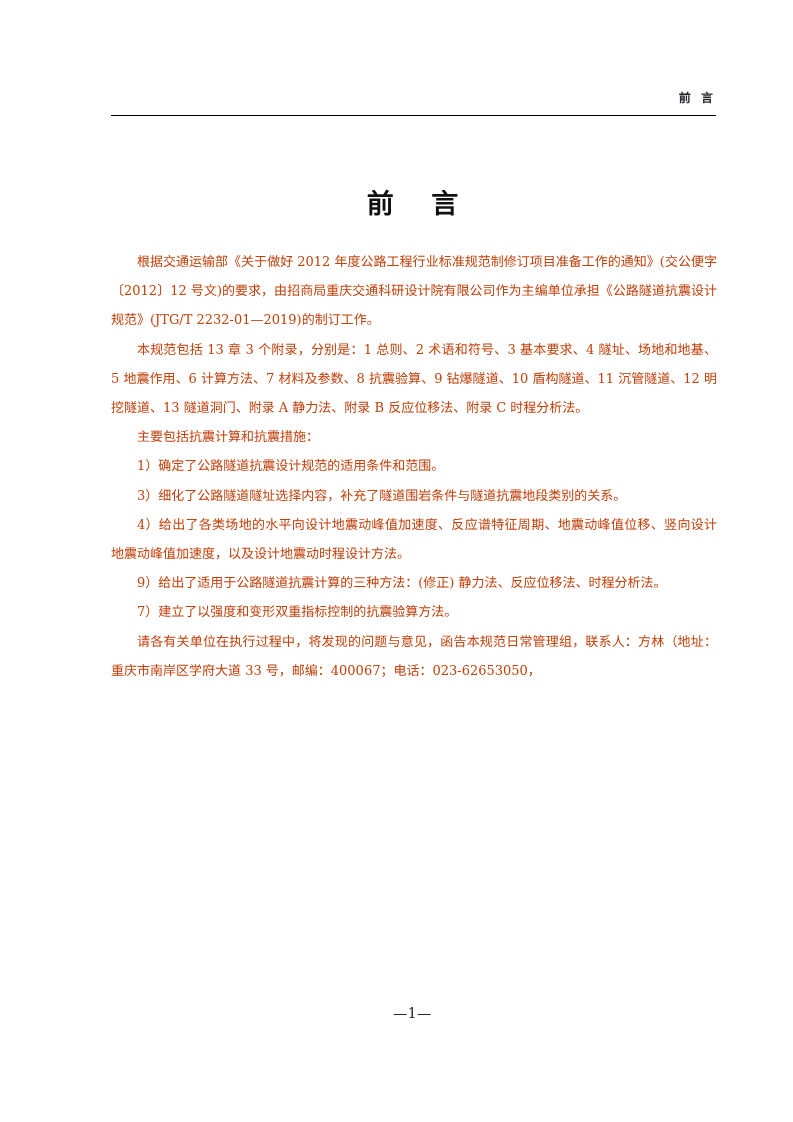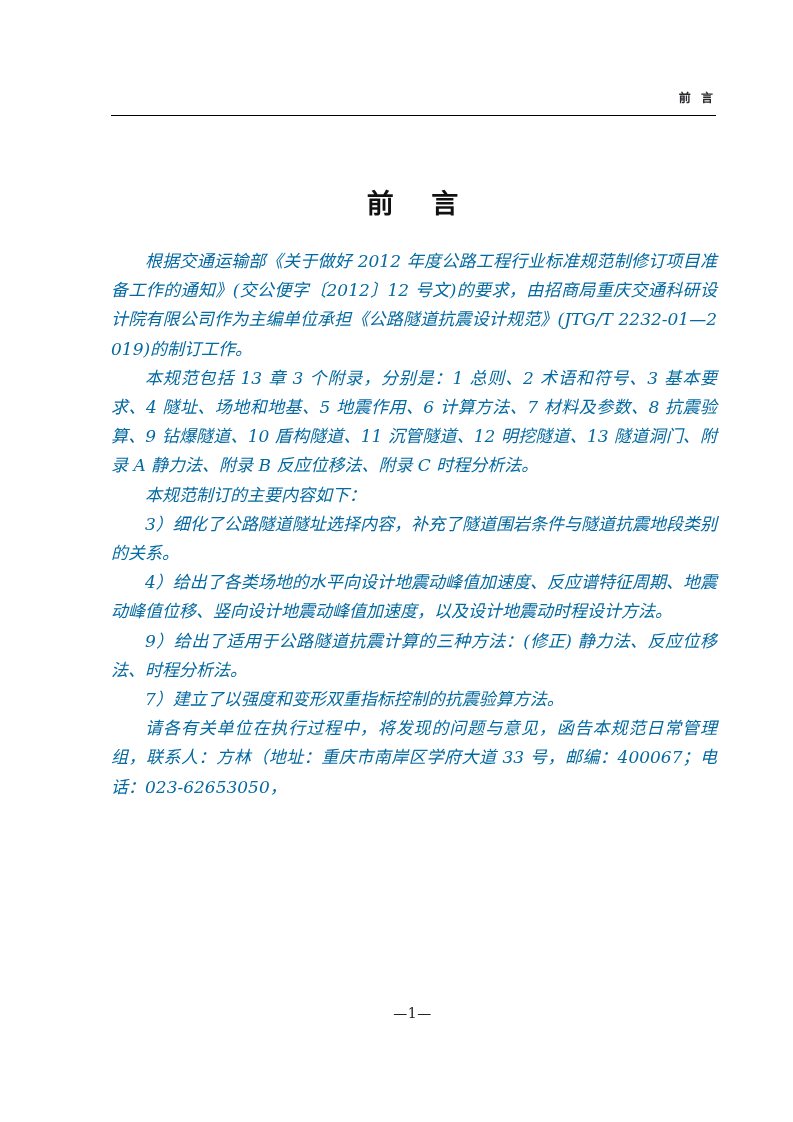--- a/index.html
+++ b/index.html
@@ -72,28 +72,27 @@
 
   
   .body-block {
     position: absolute;
     left: 95px;
     top: 247px;
     width: 606px;
   }
   p.para {
     margin: 0;
-    font-size: 17px;
+    font-size: 13px;
     line-height: 29.2px;
     text-align: justify;
     text-justify: inter-ideograph;
     text-indent: 2em;
-    color: #0369a1;
+    color: #c2410c;
     word-break: break-all;
-    font-style: italic;
   }
 
   
   .footer {
     position: absolute;
     left: 0;
     top: 1002px;
     width: 793px;
     text-align: center;
     font-size: 14px;
@@ -110,21 +109,22 @@
   <div class="header">
     <span class="header-text">前  言</span>
   </div>
   <div class="header-rule"></div>
 
   <h1 class="title">前  言</h1>
 
   <div class="body-block">
     <p class="para">根据交通运输部《关于做好 2012 年度公路工程行业标准规范制修订项目准备工作的通知》(交公便字〔2012〕12 号文)的要求，由招商局重庆交通科研设计院有限公司作为主编单位承担《公路隧道抗震设计规范》(JTG/T 2232-01—2019)的制订工作。</p>
     <p class="para">本规范包括 13 章 3 个附录，分别是：1 总则、2 术语和符号、3 基本要求、4 隧址、场地和地基、5 地震作用、6 计算方法、7 材料及参数、8 抗震验算、9 钻爆隧道、10 盾构隧道、11 沉管隧道、12 明挖隧道、13 隧道洞门、附录 A 静力法、附录 B 反应位移法、附录 C 时程分析法。</p>
-    <p class="para">本规范制订的主要内容如下：</p>
+    <p class="para">主要包括抗震计算和抗震措施：</p>
+    <p class="para">1）确定了公路隧道抗震设计规范的适用条件和范围。</p>
     <p class="para">3）细化了公路隧道隧址选择内容，补充了隧道围岩条件与隧道抗震地段类别的关系。</p>
     <p class="para">4）给出了各类场地的水平向设计地震动峰值加速度、反应谱特征周期、地震动峰值位移、竖向设计地震动峰值加速度，以及设计地震动时程设计方法。</p>
     <p class="para">9）给出了适用于公路隧道抗震计算的三种方法：(修正) 静力法、反应位移法、时程分析法。</p>
     <p class="para">7）建立了以强度和变形双重指标控制的抗震验算方法。</p>
     <p class="para">请各有关单位在执行过程中，将发现的问题与意见，函告本规范日常管理组，联系人：方林（地址：重庆市南岸区学府大道 33 号，邮编：400067；电话：023-62653050，</p>
   </div>
 
   <div class="footer">—1—</div>
 
 </div>

